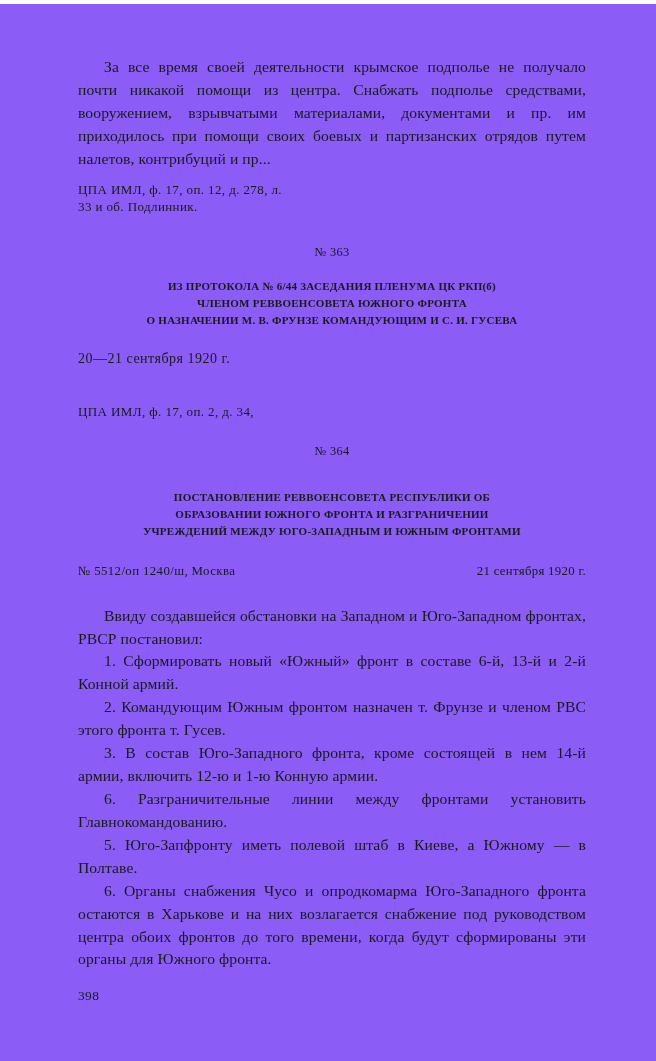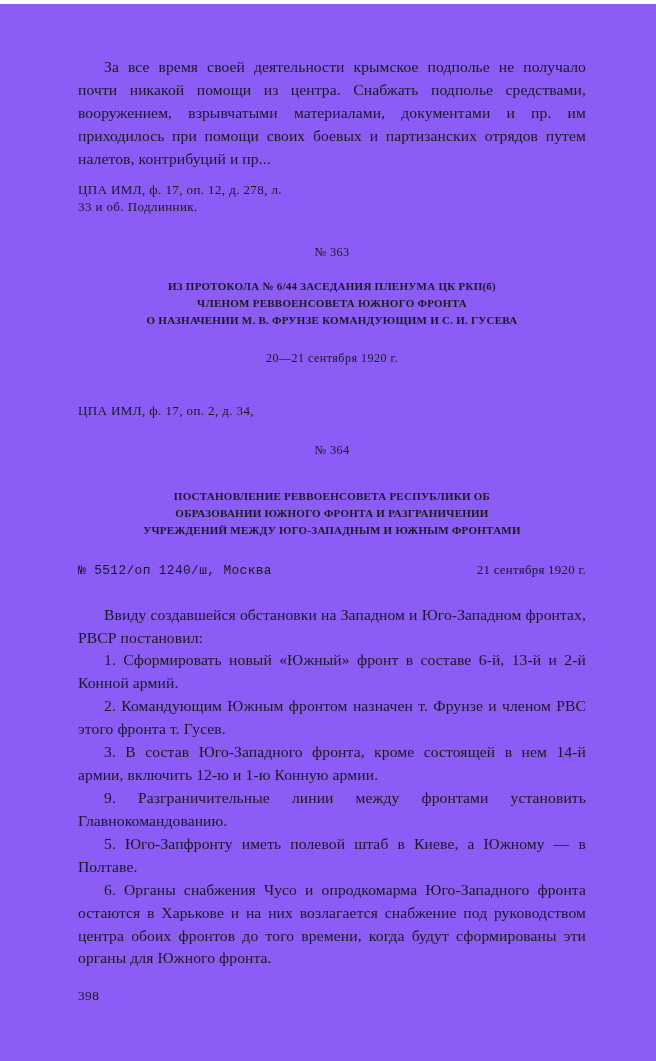--- a/index.html
+++ b/index.html
@@ -48,34 +48,33 @@
     letter-spacing: 0.3px;
   }
   .doc-title {
     text-align: center;
     font-weight: bold;
     font-size: 11px;
     line-height: 1.52;
     letter-spacing: 0.25px;
   }
   .date-line {
-    text-align: center;
-    font-size: 12px;
+    text-align: left;
+    font-size: 14px;
     letter-spacing: 0.5px;
   }
   .meta-row {
     display: flex;
     justify-content: space-between;
     align-items: baseline;
     font-size: 12.8px;
     letter-spacing: 0.3px;
   }
   .meta-row .left {
     letter-spacing: 0.4px;
-    font-family: Liberation Mono, monospace;
   }
   .page-num {
     position: absolute;
     left: 78px;
     top: 984px;
     font-size: 13.4px;
     letter-spacing: 0.4px;
   }
   .sp-18 { height: 18px; }
   .sp-24 { height: 24px; }
@@ -137,20 +136,20 @@
       <span class="left">№ 5512/оп 1240/ш, Москва</span>
       <span class="right">21 сентября 1920 г.</span>
     </div>
 
     <div class="sp-26"></div>
 
     <p class="body-par">Ввиду создавшейся обстановки на Западном и Юго-Западном фронтах, РВСР постановил:</p>
     <p class="body-par">1. Сформировать новый «Южный» фронт в составе 6-й, 13-й и 2-й Конной армий.</p>
     <p class="body-par">2. Командующим Южным фронтом назначен т. Фрунзе и членом РВС этого фронта т. Гусев.</p>
     <p class="body-par">3. В состав Юго-Западного фронта, кроме состоящей в нем 14-й армии, включить 12-ю и 1-ю Конную армии.</p>
-    <p class="body-par">9. Разграничительные линии между фронтами установить Главнокомандованию.</p>
+    <p class="body-par">6. Разграничительные линии между фронтами установить Главнокомандованию.</p>
     <p class="body-par">5. Юго-Запфронту иметь полевой штаб в Киеве, а Южному — в Полтаве.</p>
     <p class="body-par">6. Органы снабжения Чусо и опродкомарма Юго-Западного фронта остаются в Харькове и на них возлагается снабжение под руководством центра обоих фронтов до того времени, когда будут сформированы эти органы для Южного фронта.</p>
 
   </div>
 
   <div class="page-num">398</div>
 </div>
 
 </body></html>

